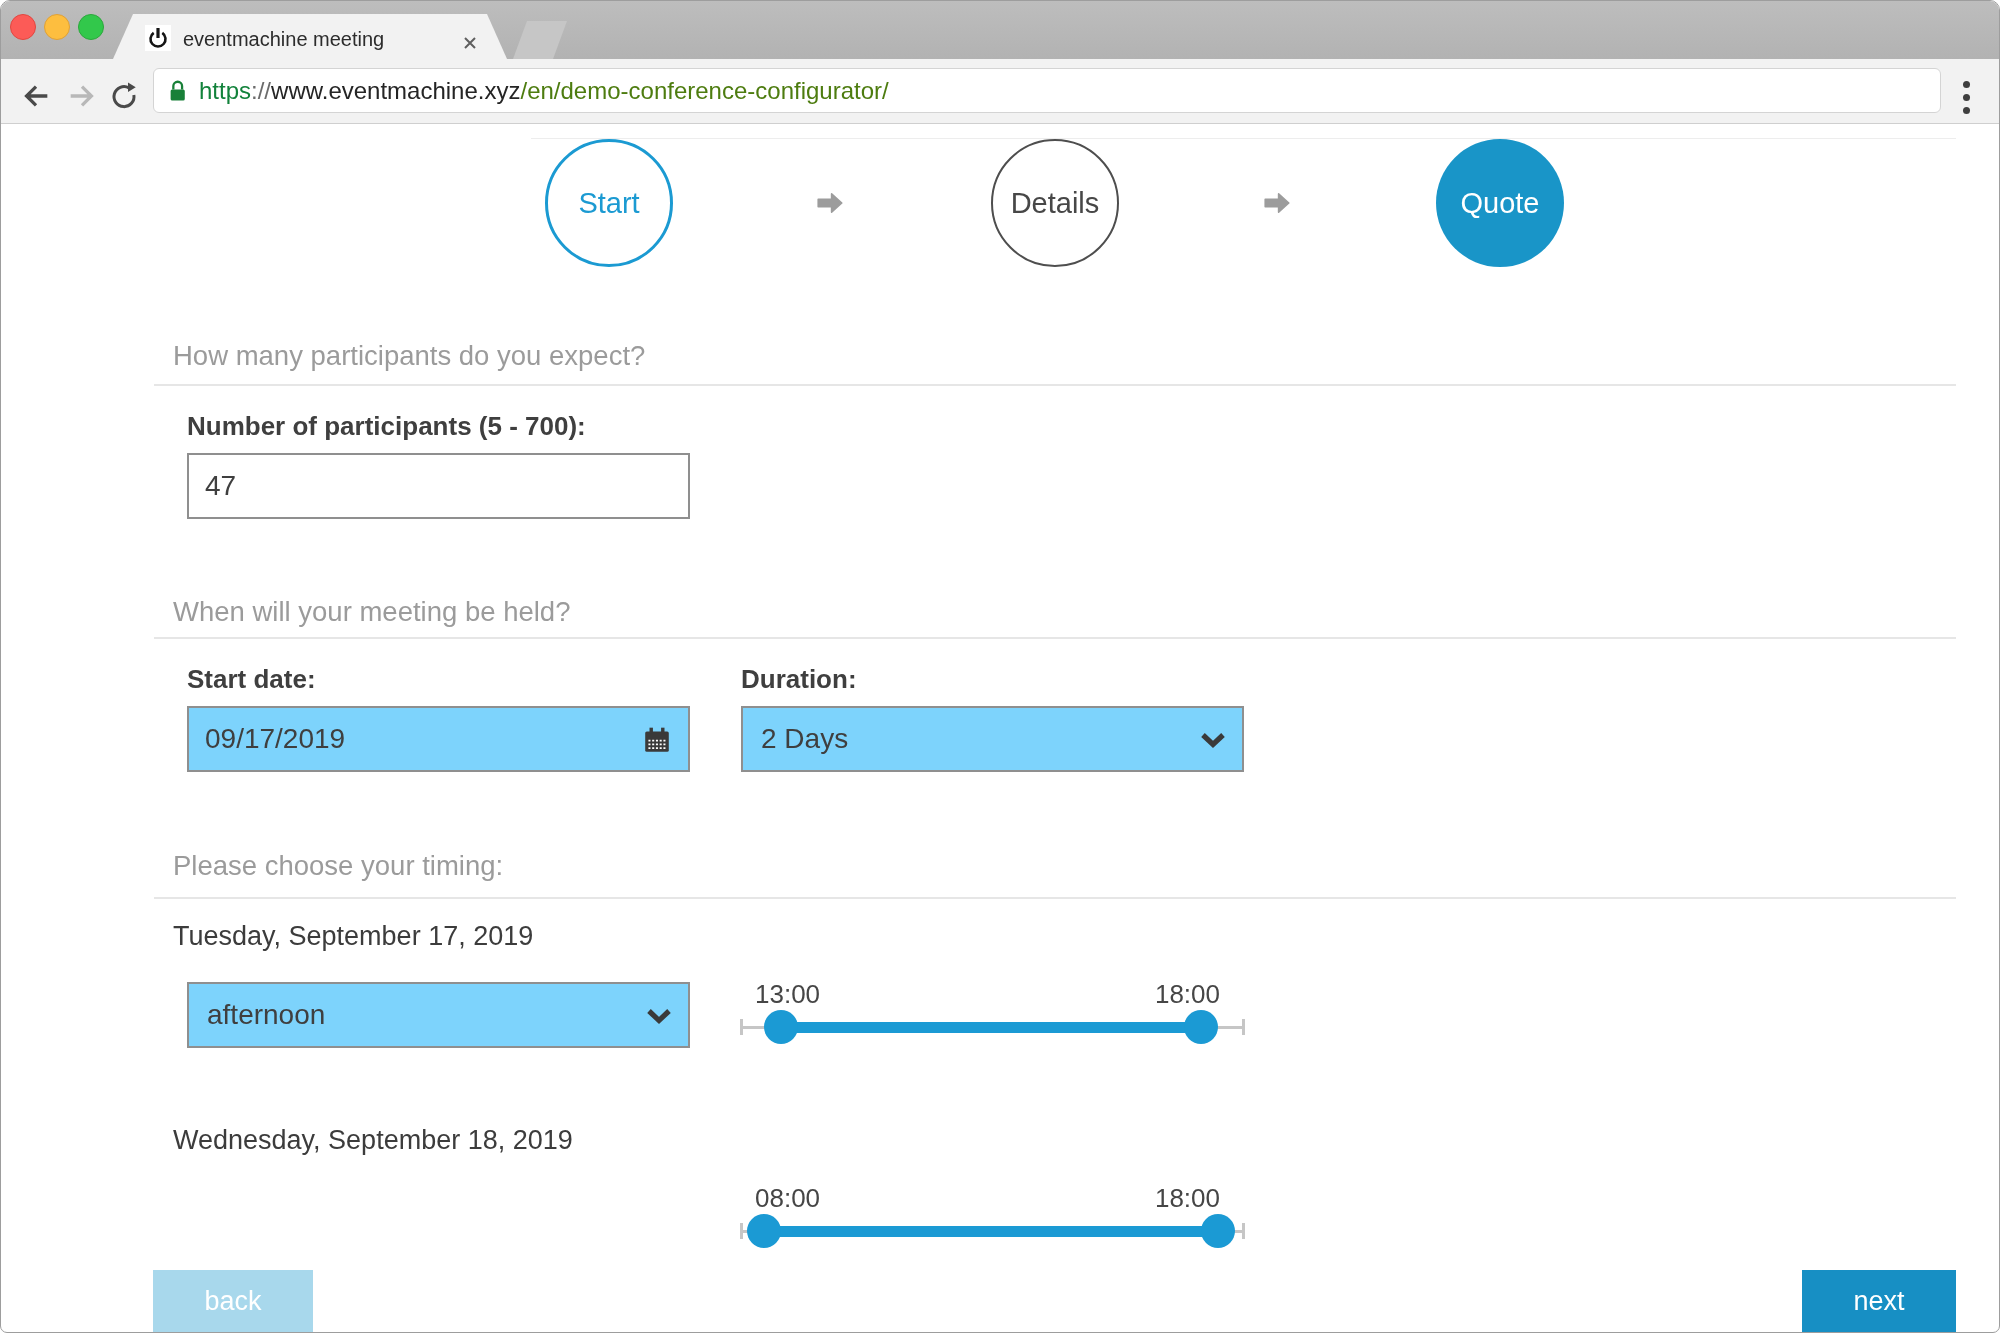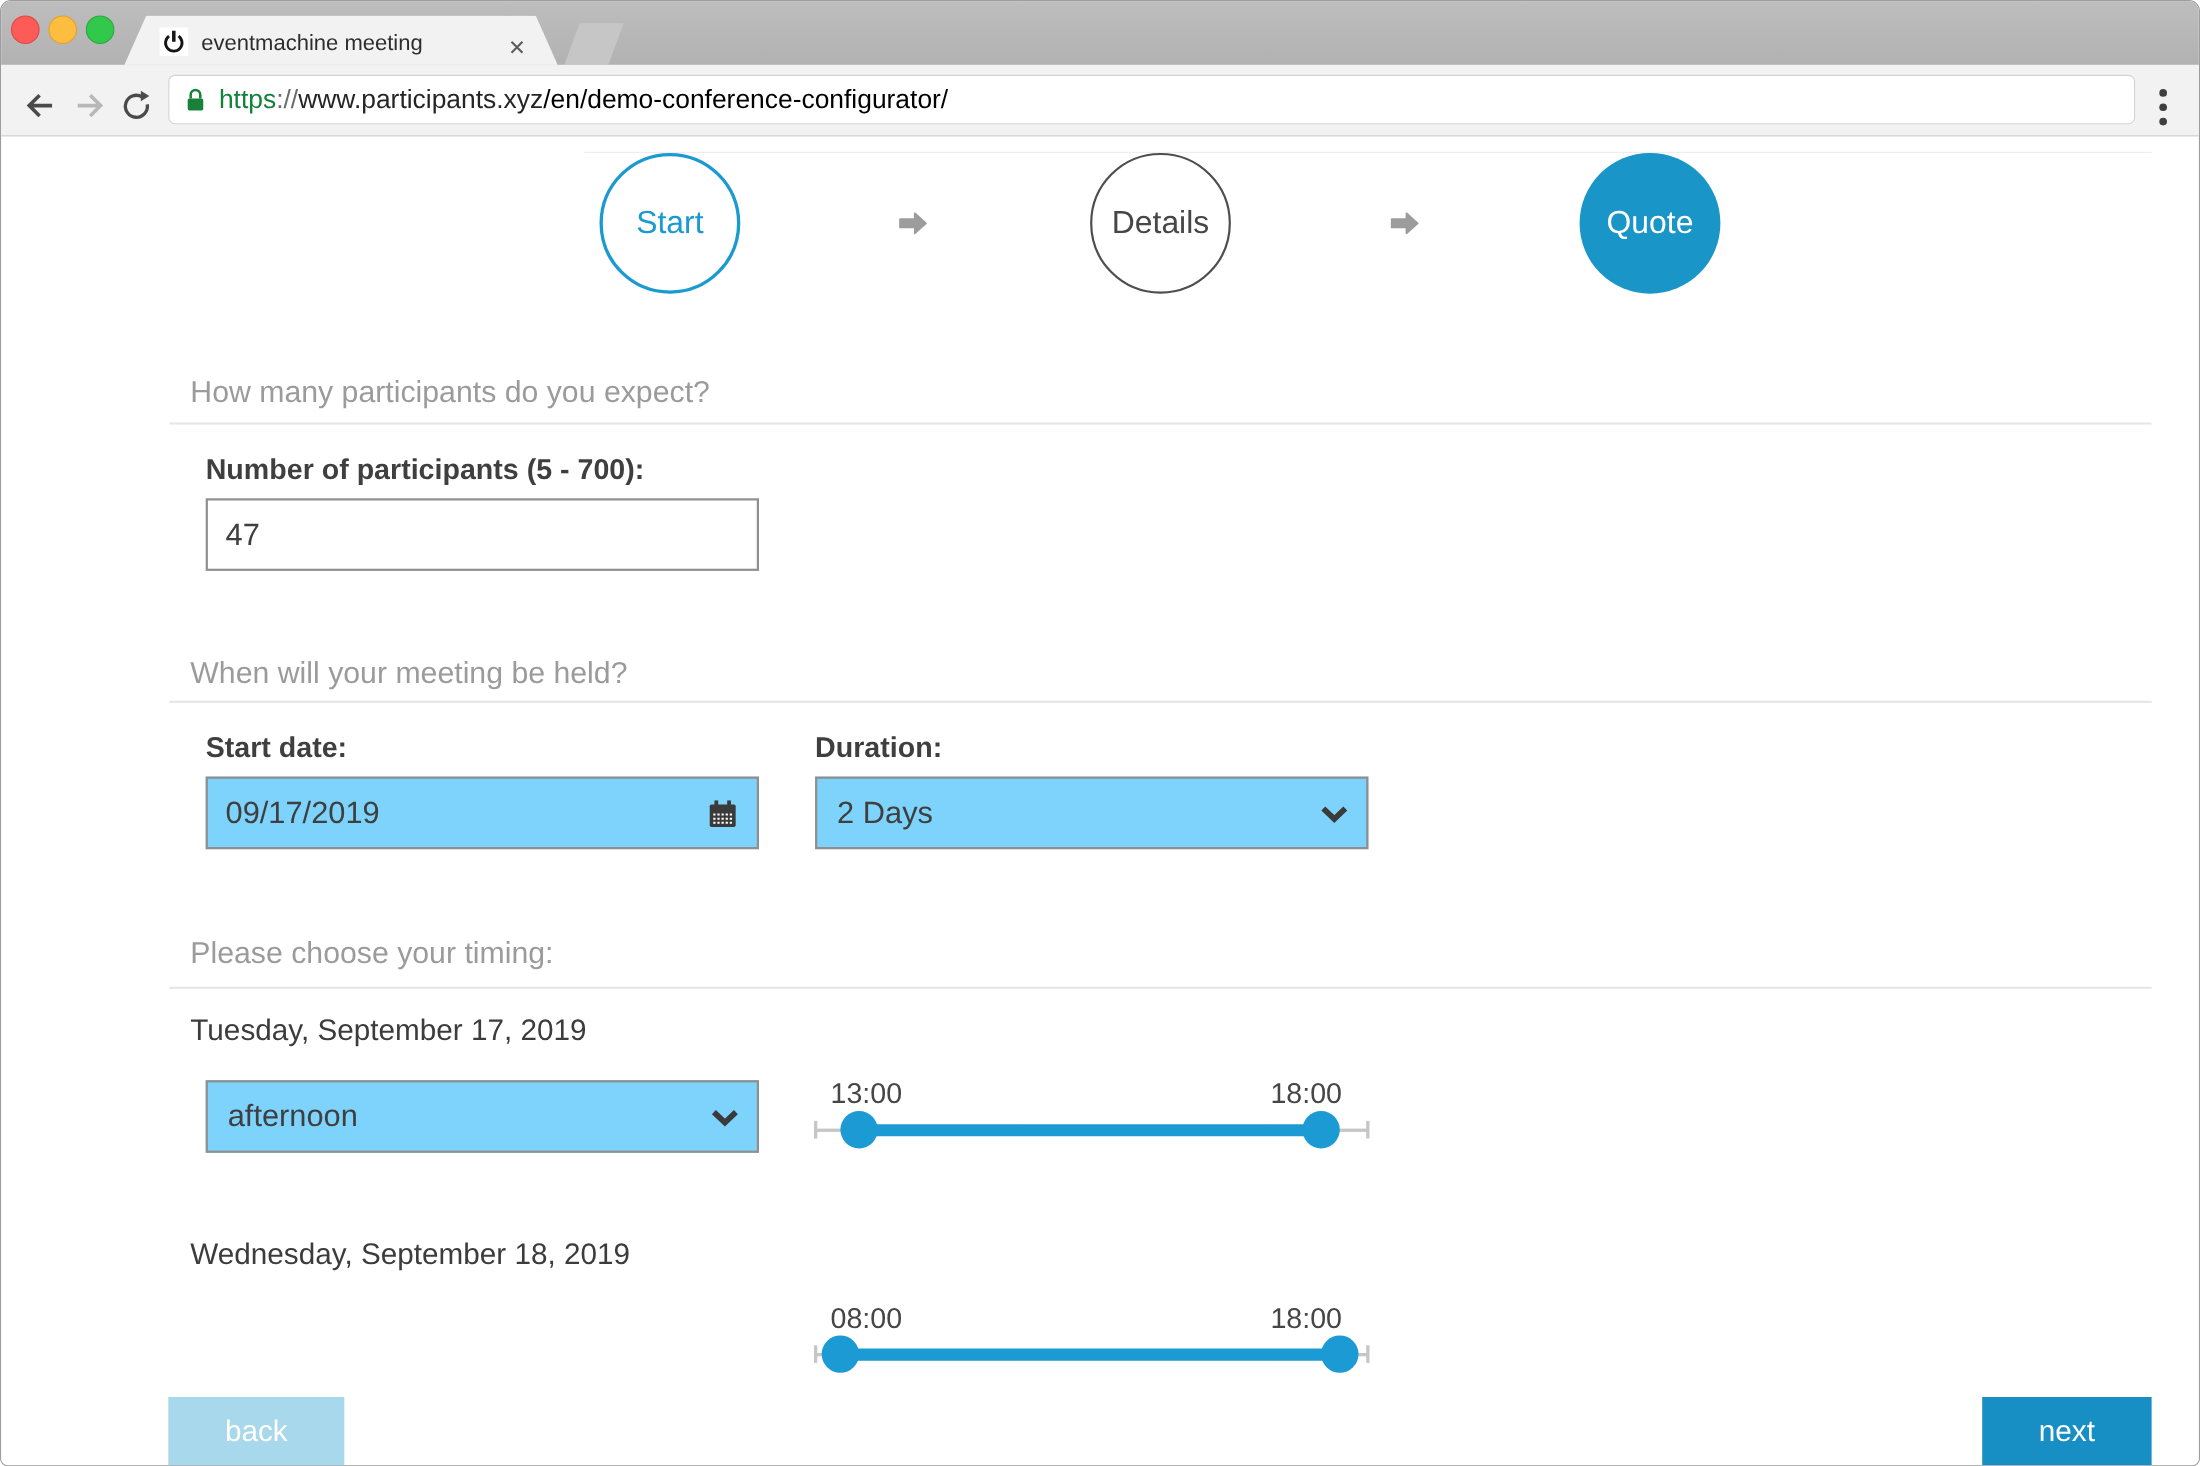--- a/index.html
+++ b/index.html
@@ -20,21 +20,21 @@
   .tabclose{position:absolute;left:460px;top:33px;width:18px;height:18px;}
   .newtab{position:absolute;left:512px;top:20px;width:54px;height:38px;background:#c6c6c6;
     clip-path:polygon(14px 0,100% 0,calc(100% - 14px) 100%,0 100%);}
   .toolbar{position:absolute;left:0;top:58px;width:100%;height:65px;background:#f2f2f2;
     border-bottom:1px solid #cfcfcf;box-sizing:border-box;}
   .navicon{position:absolute;top:78px;width:34px;height:34px;}
   .urlbar{position:absolute;left:152px;top:67px;width:1788px;height:45px;background:#fff;
     border:1px solid #d4d4d4;border-radius:6px;box-sizing:border-box;}
   .lock{position:absolute;left:166px;top:77px;width:21px;height:26px;}
   .urltext{position:absolute;left:198px;top:67px;height:45px;line-height:45px;font-size:24px;white-space:nowrap;}
-  .u-scheme{color:#12823b;} .u-sep{color:#6b6b6b;} .u-host{color:#252525;} .u-path{color:#000000;}
+  .u-scheme{color:#12823b;} .u-sep{color:#6b6b6b;} .u-host{color:#252525;} .u-path{color:#4d7c0f;}
   .menudots{position:absolute;left:1962px;top:80px;width:8px;height:34px;}
   .menudots i{display:block;width:7px;height:7px;border-radius:50%;background:#3f3f3f;margin:0 0 6px 0;}
   
   .hairline{position:absolute;left:530px;top:137px;width:1425px;height:1px;background:#ededed;}
   .step{position:absolute;top:138px;width:128px;height:128px;border-radius:50%;box-sizing:border-box;
     text-align:center;font-size:29px;}
   .step.start{left:544px;border:3px solid #1b9ad2;color:#1b9ad2;line-height:122px;}
   .step.details{left:990px;border:2px solid #4e4e4e;color:#474747;line-height:124px;}
   .step.quote{left:1435px;background:#1995c8;color:#fff;line-height:128px;}
   .steparrow{position:absolute;top:189px;width:30px;height:26px;}
@@ -107,21 +107,21 @@
       <polygon points="15.2,1.2 15.2,8.8 21.4,5" fill="#4a4a4a"></polygon>
     </svg>
   </span>
   <div class="urlbar"></div>
   <span class="lock">
     <svg width="21" height="26" viewBox="0 0 20 25">
       <path d="M6 11 V7.8 a4.2 4.2 0 0 1 8.4 0 V11" fill="none" stroke="#188038" stroke-width="2.2"></path>
       <rect x="3.4" y="11" width="13.6" height="10.6" rx="1.5" fill="#188038"></rect>
     </svg>
   </span>
-  <span class="urltext"><span class="u-scheme">https</span><span class="u-sep">://</span><span class="u-host">www.participants.xyz</span><span class="u-path">/en/demo-conference-configurator/</span></span>
+  <span class="urltext"><span class="u-scheme">https</span><span class="u-sep">://</span><span class="u-host">www.eventmachine.xyz</span><span class="u-path">/en/demo-conference-configurator/</span></span>
   <span class="menudots">
       <i></i>
       <i></i>
       <i></i>
     </span>
 
   <div class="hairline"></div>
   <div class="step start">Start</div>
   <span class="steparrow" style="left:814px">
     <svg width="30" height="26" viewBox="0 0 28 24">

